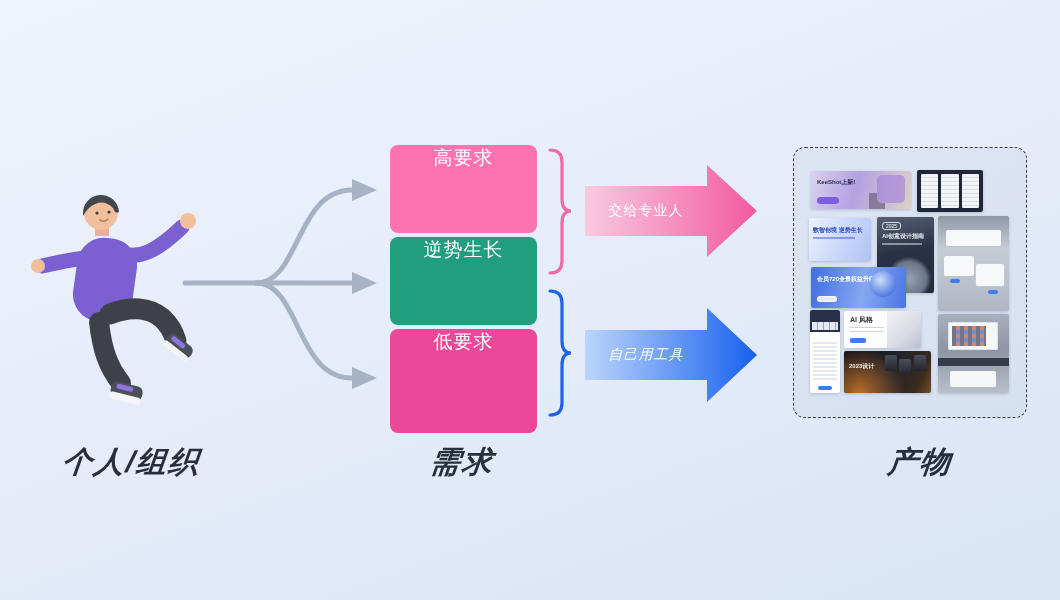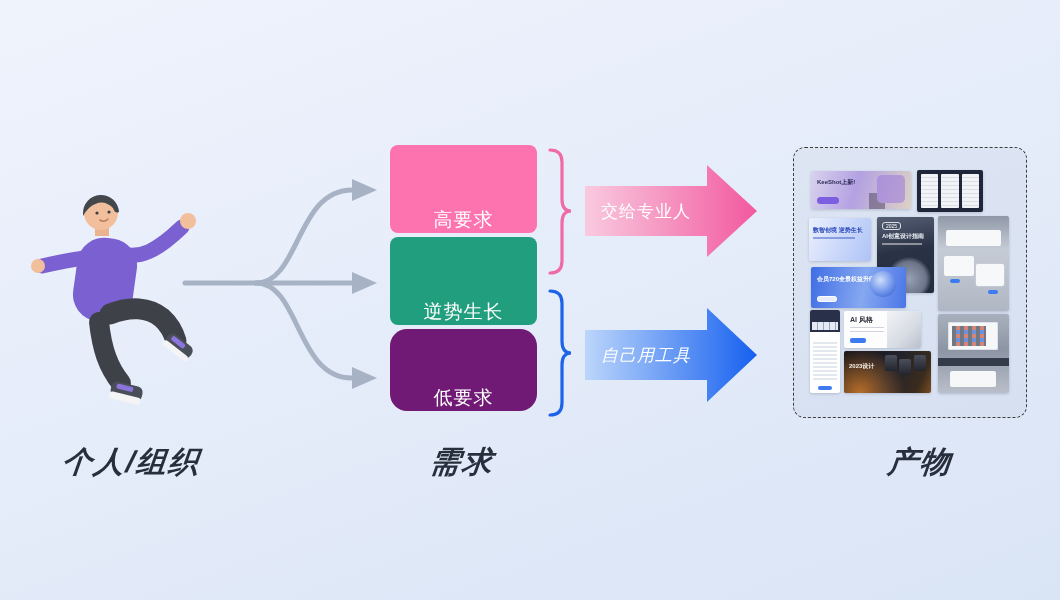--- a/index.html
+++ b/index.html
@@ -7,32 +7,32 @@
   body {
     font-family:"Liberation Sans","DejaVu Sans",sans-serif;
     background:linear-gradient(160deg,#eff3fc 0%,#e6edfa 45%,#d9e4f5 100%);
     position:relative;
   }
   .abs { position:absolute; }
 
   
   .demand-box {
     left:390px; width:147px; height:88px; position:absolute;
-    border-radius:8px; display:flex; align-items:flex-end; justify-content:center;
+    border-radius:8px; display:flex; align-items:flex-start; justify-content:center;
   }
   .demand-box .lbl { color:#fff; font-size:19px; font-weight:500; letter-spacing:1px; }
   .box-high { top:145px; background:#fc73b0; }
   .box-mid  { top:237px; background:#219e7d; }
-  .box-low  { top:329px; height:82px; background:#701a75;border-radius:17px; }
+  .box-low  { top:329px; height:104px; background:#ec4899; }
 
   
   .arrow-label {
     position:absolute; left:585px; width:122px; height:50px;
     display:flex; align-items:center; justify-content:center;
-    color:#fff; font-size:17px; font-weight:500; letter-spacing:1px;
+    color:#fff; font-size:14px; font-weight:500; letter-spacing:1px;
   }
   .arrow-label.pro { top:186px; }
   .arrow-label.tool { top:330px;font-style:italic; }
 
   
   .stage-label {
     position:absolute; top:442px; color:#272f3c;
     font-size:30px; font-weight:900; font-style:italic;
     letter-spacing:2px; transform:skewX(-6deg); white-space:nowrap;
   }

